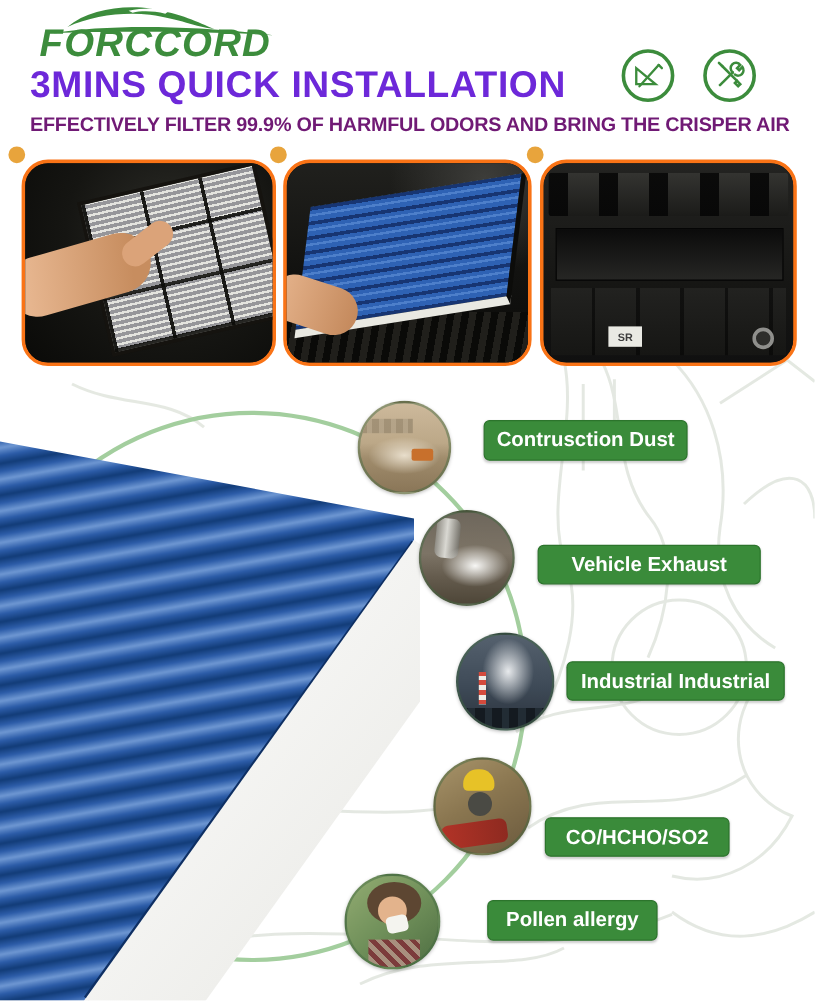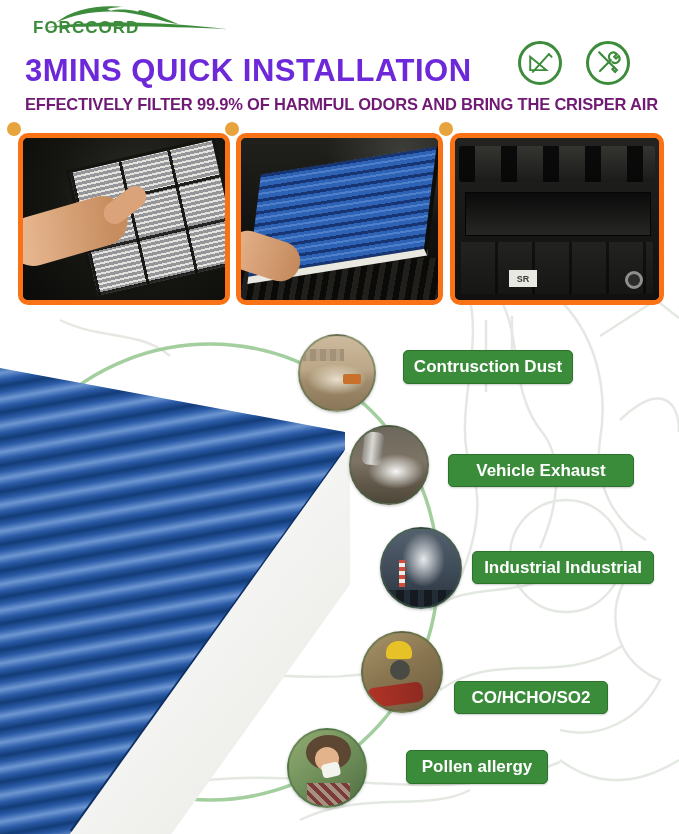--- a/index.html
+++ b/index.html
@@ -6,37 +6,37 @@
   *{box-sizing:border-box;}
   .page{position:relative;width:679px;height:834px;background:#ffffff;overflow:hidden;
         font-family:"Liberation Sans",sans-serif;}
 
   
   .bg-sketch{position:absolute;inset:0;z-index:0;}
   .ring-svg{position:absolute;inset:0;z-index:1;}
 
   
   .logo-car{position:absolute;left:26px;top:3px;width:215px;height:34px;z-index:5;}
-  .brand-name{position:absolute;left:33px;top:18px;z-index:5;font-size:17px;font-weight:800;
-              letter-spacing:1px;color:#3c8c3c;}
+  .brand-name{position:absolute;left:33px;top:18px;z-index:5;font-size:32px;font-weight:800;
+              font-style:italic;letter-spacing:1px;color:#3c8c3c;}
   .main-title{position:absolute;left:25px;top:53px;z-index:5;font-size:31px;font-weight:800;
               letter-spacing:.5px;color:#6d28d9;white-space:nowrap;}
   .sub-title{position:absolute;left:25px;top:95px;z-index:5;font-size:16.5px;font-weight:bold;
              letter-spacing:-.2px;color:#701a75;white-space:nowrap;text-align:right;}
   .tool-badge{position:absolute;top:41px;width:44px;height:44px;border:3px solid #3c8c3c;
               border-radius:50%;z-index:5;display:flex;align-items:center;justify-content:center;background:#fff;}
   .tool-badge.b1{left:518px;}
   .tool-badge.b2{left:586px;}
 
   
   .photo-frame{position:absolute;top:133px;height:172px;z-index:5;}
   .photo-frame.f1{left:18px;width:212px;}
   .photo-frame.f2{left:236px;width:207px;}
   .photo-frame.f3{left:450px;width:214px;}
-  .photo-inner{position:absolute;inset:0;border:5px solid #f97316;border-radius:10px;
+  .photo-inner{position:absolute;inset:0;border:3px solid #f97316;border-radius:22px;
                overflow:hidden;background:#121210;}
   .donut{position:absolute;left:-11px;top:-11px;width:14px;height:14px;background:#fff;
          border:7px solid #e8a43c;border-radius:50%;z-index:7;}
 
   
   .p1-bg{position:absolute;inset:0;background:radial-gradient(circle at 60% 35%,#2d2d28 0%,#151512 55%,#0a0a08 100%);}
   .p1-filter{position:absolute;left:56px;top:14px;width:152px;height:132px;transform:rotate(-13deg);
      border:3px solid #15130f;
      background:
        repeating-linear-gradient(90deg, rgba(12,12,9,.92) 0 3px, transparent 3px 50px),

